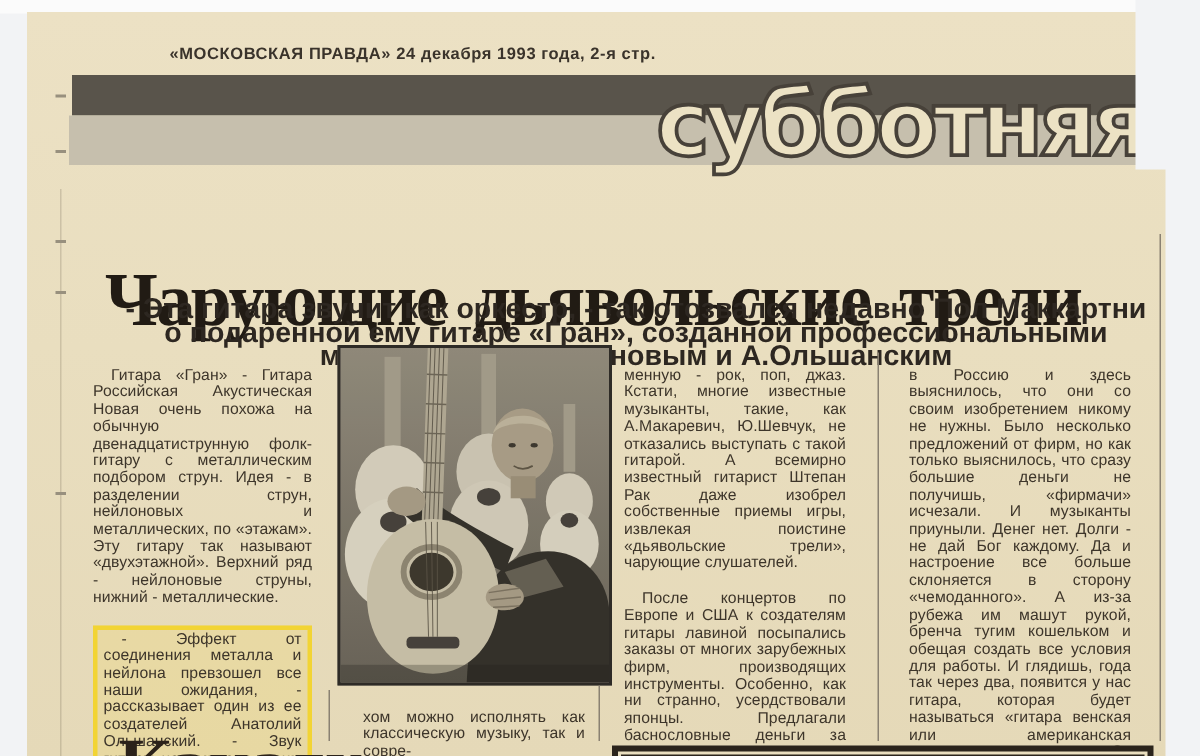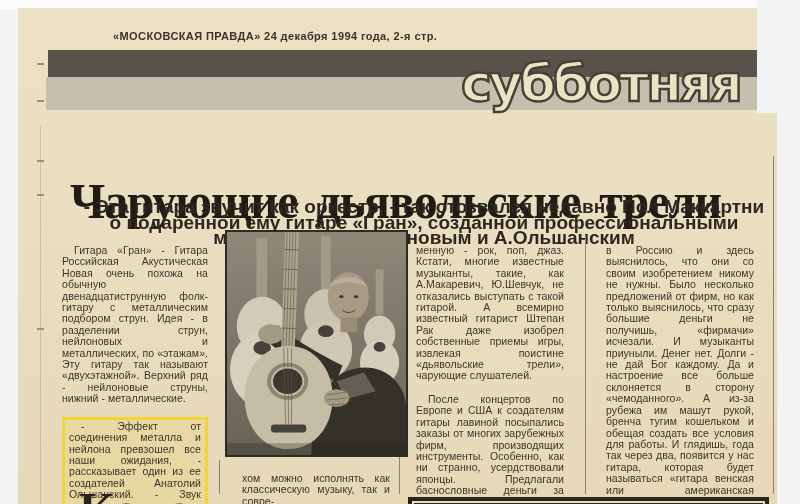--- a/index.html
+++ b/index.html
@@ -18,21 +18,21 @@
   .tick{position:absolute;left:19px;width:7px;height:2px;background:#98907e;}
 
   .masthead{
     position:absolute;left:95px;top:22px;font-size:11px;font-weight:bold;
     letter-spacing:0.4px;color:#3a332b;white-space:nowrap;
   }
   .band-dark{position:absolute;left:30px;top:42px;width:727px;height:27px;background:#59544b;}
   .band-light{position:absolute;left:28px;top:69px;width:729px;height:33px;background:#c6bfad;}
   .banner-word{
     position:absolute;left:408px;top:41px;width:349px;z-index:4;text-align:center;
-    font-family:"DejaVu Sans", sans-serif;font-weight:bold;font-size:52px;line-height:68px;
+    font-family:"DejaVu Sans", sans-serif;font-weight:bold;font-size:60px;line-height:68px;
     color:#ece2c4;letter-spacing:-3px;
     -webkit-text-stroke:2.5px #474139;
     text-shadow:0 0 1px #474139;
   }
   .headline{
     position:absolute;left:52px;top:132px;width:708px;
     font-family:"Liberation Serif", serif;font-weight:bold;font-size:48px;line-height:54px;
     color:#211b14;letter-spacing:-1px;word-spacing:8px;white-space:nowrap;
     transform:scaleY(1.06);transform-origin:top left;
   }
@@ -81,21 +81,21 @@
   }
   .frame-box .inner{margin:2px;border:1px solid #2b241c;height:26px;}
 </style>
 </head>
 <body>
 
 <div class="top-strip"></div>
 
 <div class="paper">
 
-  <div class="masthead">«МОСКОВСКАЯ ПРАВДА» 24 декабря 1994 года, 2-я стр.</div>
+  <div class="masthead">«МОСКОВСКАЯ ПРАВДА» 24 декабря 1993 года, 2-я стр.</div>
 
   <div class="band-dark"></div>
   <div class="band-light"></div>
   <div class="banner-word">субботняя</div>
 
   <div class="edge-line"></div>
   <div class="tick" style="top:55px"></div>
   <div class="tick" style="top:92px"></div>
   <div class="tick" style="top:152px"></div>
   <div class="tick" style="top:186px"></div>

